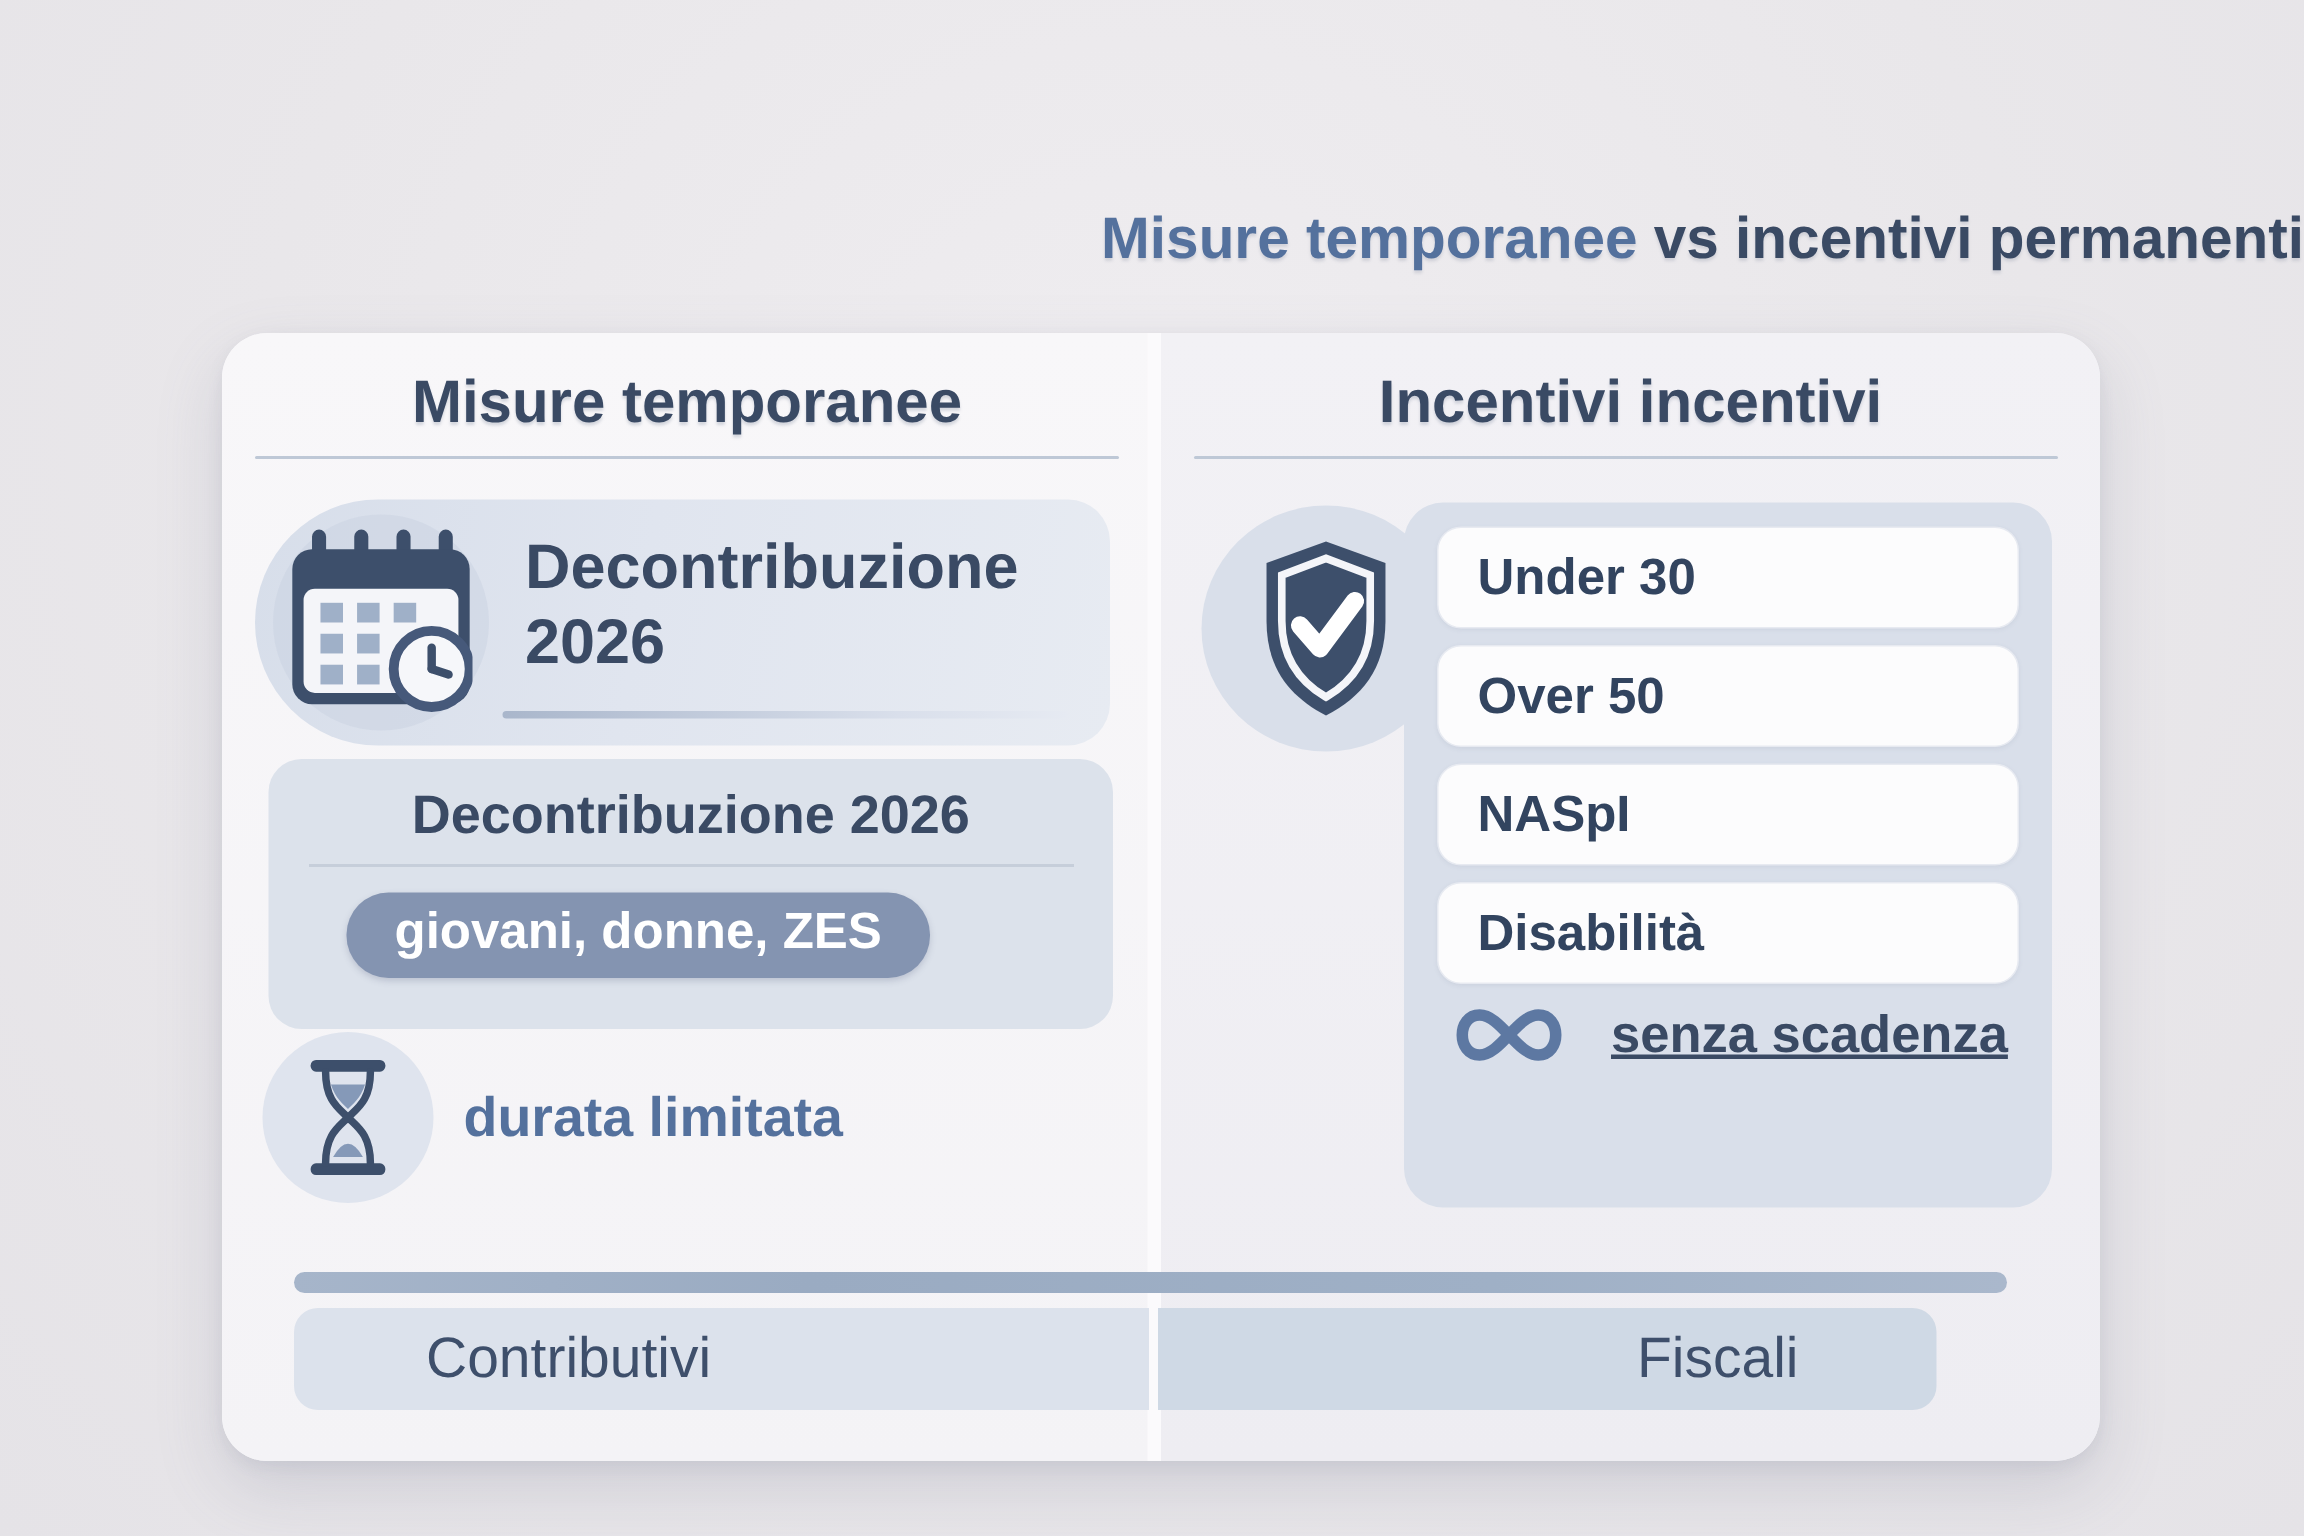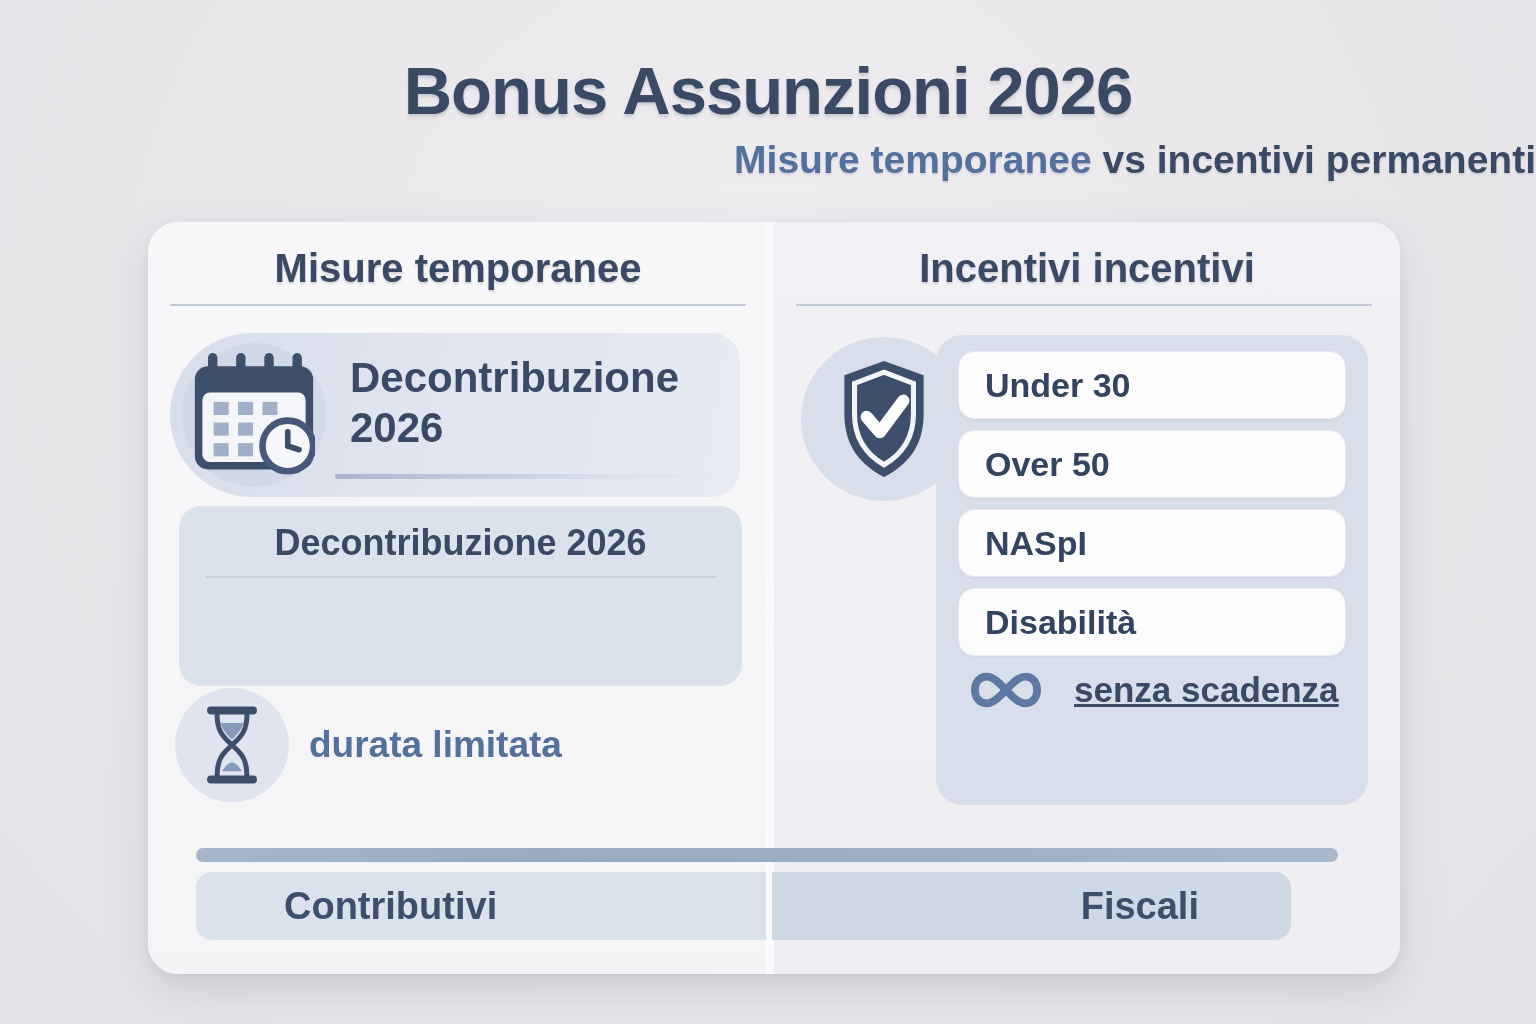--- a/index.html
+++ b/index.html
@@ -146,41 +146,40 @@
 
   
   .timeline-bar {
     position: absolute; left: 48px; top: 626px; width: 1142px; height: 14px;
     border-radius: 7px;
     background: linear-gradient(to right, #a6b5ca, #9aabc2 30%, #9fb0c6 70%, #aab8cc);
   }
   .footer-cell {
     position: absolute; top: 650px; height: 68px;
     display: flex; align-items: center;
-    font-size: 38px; font-weight: bold; color: #3e4f6b;
+    font-size: 38px; font-weight: normal; color: #3e4f6b;
   }
   .footer-cell.left {
     left: 48px; width: 570px; border-radius: 16px 0 0 16px;
     background: var(--footer_left, #dce2ec);
     padding-left: 88px;
   }
   .footer-cell.right {
     left: 624px; width: 519px; border-radius: 0 16px 16px 0;
     background: var(--footer_right, #cfd9e5);
     justify-content: flex-end; padding-right: 92px;
   }
 
   svg { display: block; }
 </style>
 </head>
 <body>
 
 <div class="stage">
 
-  <div class="page-title">Bonus Assunzioni 2026</div>
   <div class="page-subtitle">
     <span class="part1">Misure temporanee</span><span class="part2"> vs incentivi permanenti</span>
   </div>
 
   <div class="card">
     <div class="col-left">
       <div class="col-heading">Misure temporanee</div>
       <div class="heading-rule"></div>
 
       <div class="feature-block">
@@ -204,20 +203,21 @@
             <line x1="101" y1="101" x2="113" y2="105" stroke="#3d4f6b" stroke-width="6" stroke-linecap="round"></line>
           </svg>
         </div>
         <div class="feature-title">Decontribuzione 2026</div>
         <div class="feature-underline"></div>
       </div>
 
       <div class="detail-card">
         <div class="detail-card-title">Decontribuzione 2026</div>
         <div class="detail-divider"></div>
+        <div class="target-badge">giovani, donne, ZES</div>
       </div>
 
       <div class="duration-note">
         <div class="note-icon-circle">
           <svg width="64" height="80" viewBox="0 0 90 112">
             <rect x="10" y="2" width="70" height="11" rx="5" fill="#3d4f6b"></rect>
             <rect x="10" y="99" width="70" height="11" rx="5" fill="#3d4f6b"></rect>
             <path d="M24 13 C24 40 36 47 45 56 C36 65 24 72 24 99 M66 13 C66 40 54 47 45 56 C54 65 66 72 66 99" fill="none" stroke="#3d4f6b" stroke-width="7" stroke-linecap="round"></path>
             <path d="M29 25 C33 38 41 44 45 48 C49 44 57 38 61 25 Z" fill="#8599b8"></path>
             <path d="M31 93 Q45 68 59 93 Z" fill="#8599b8"></path>

